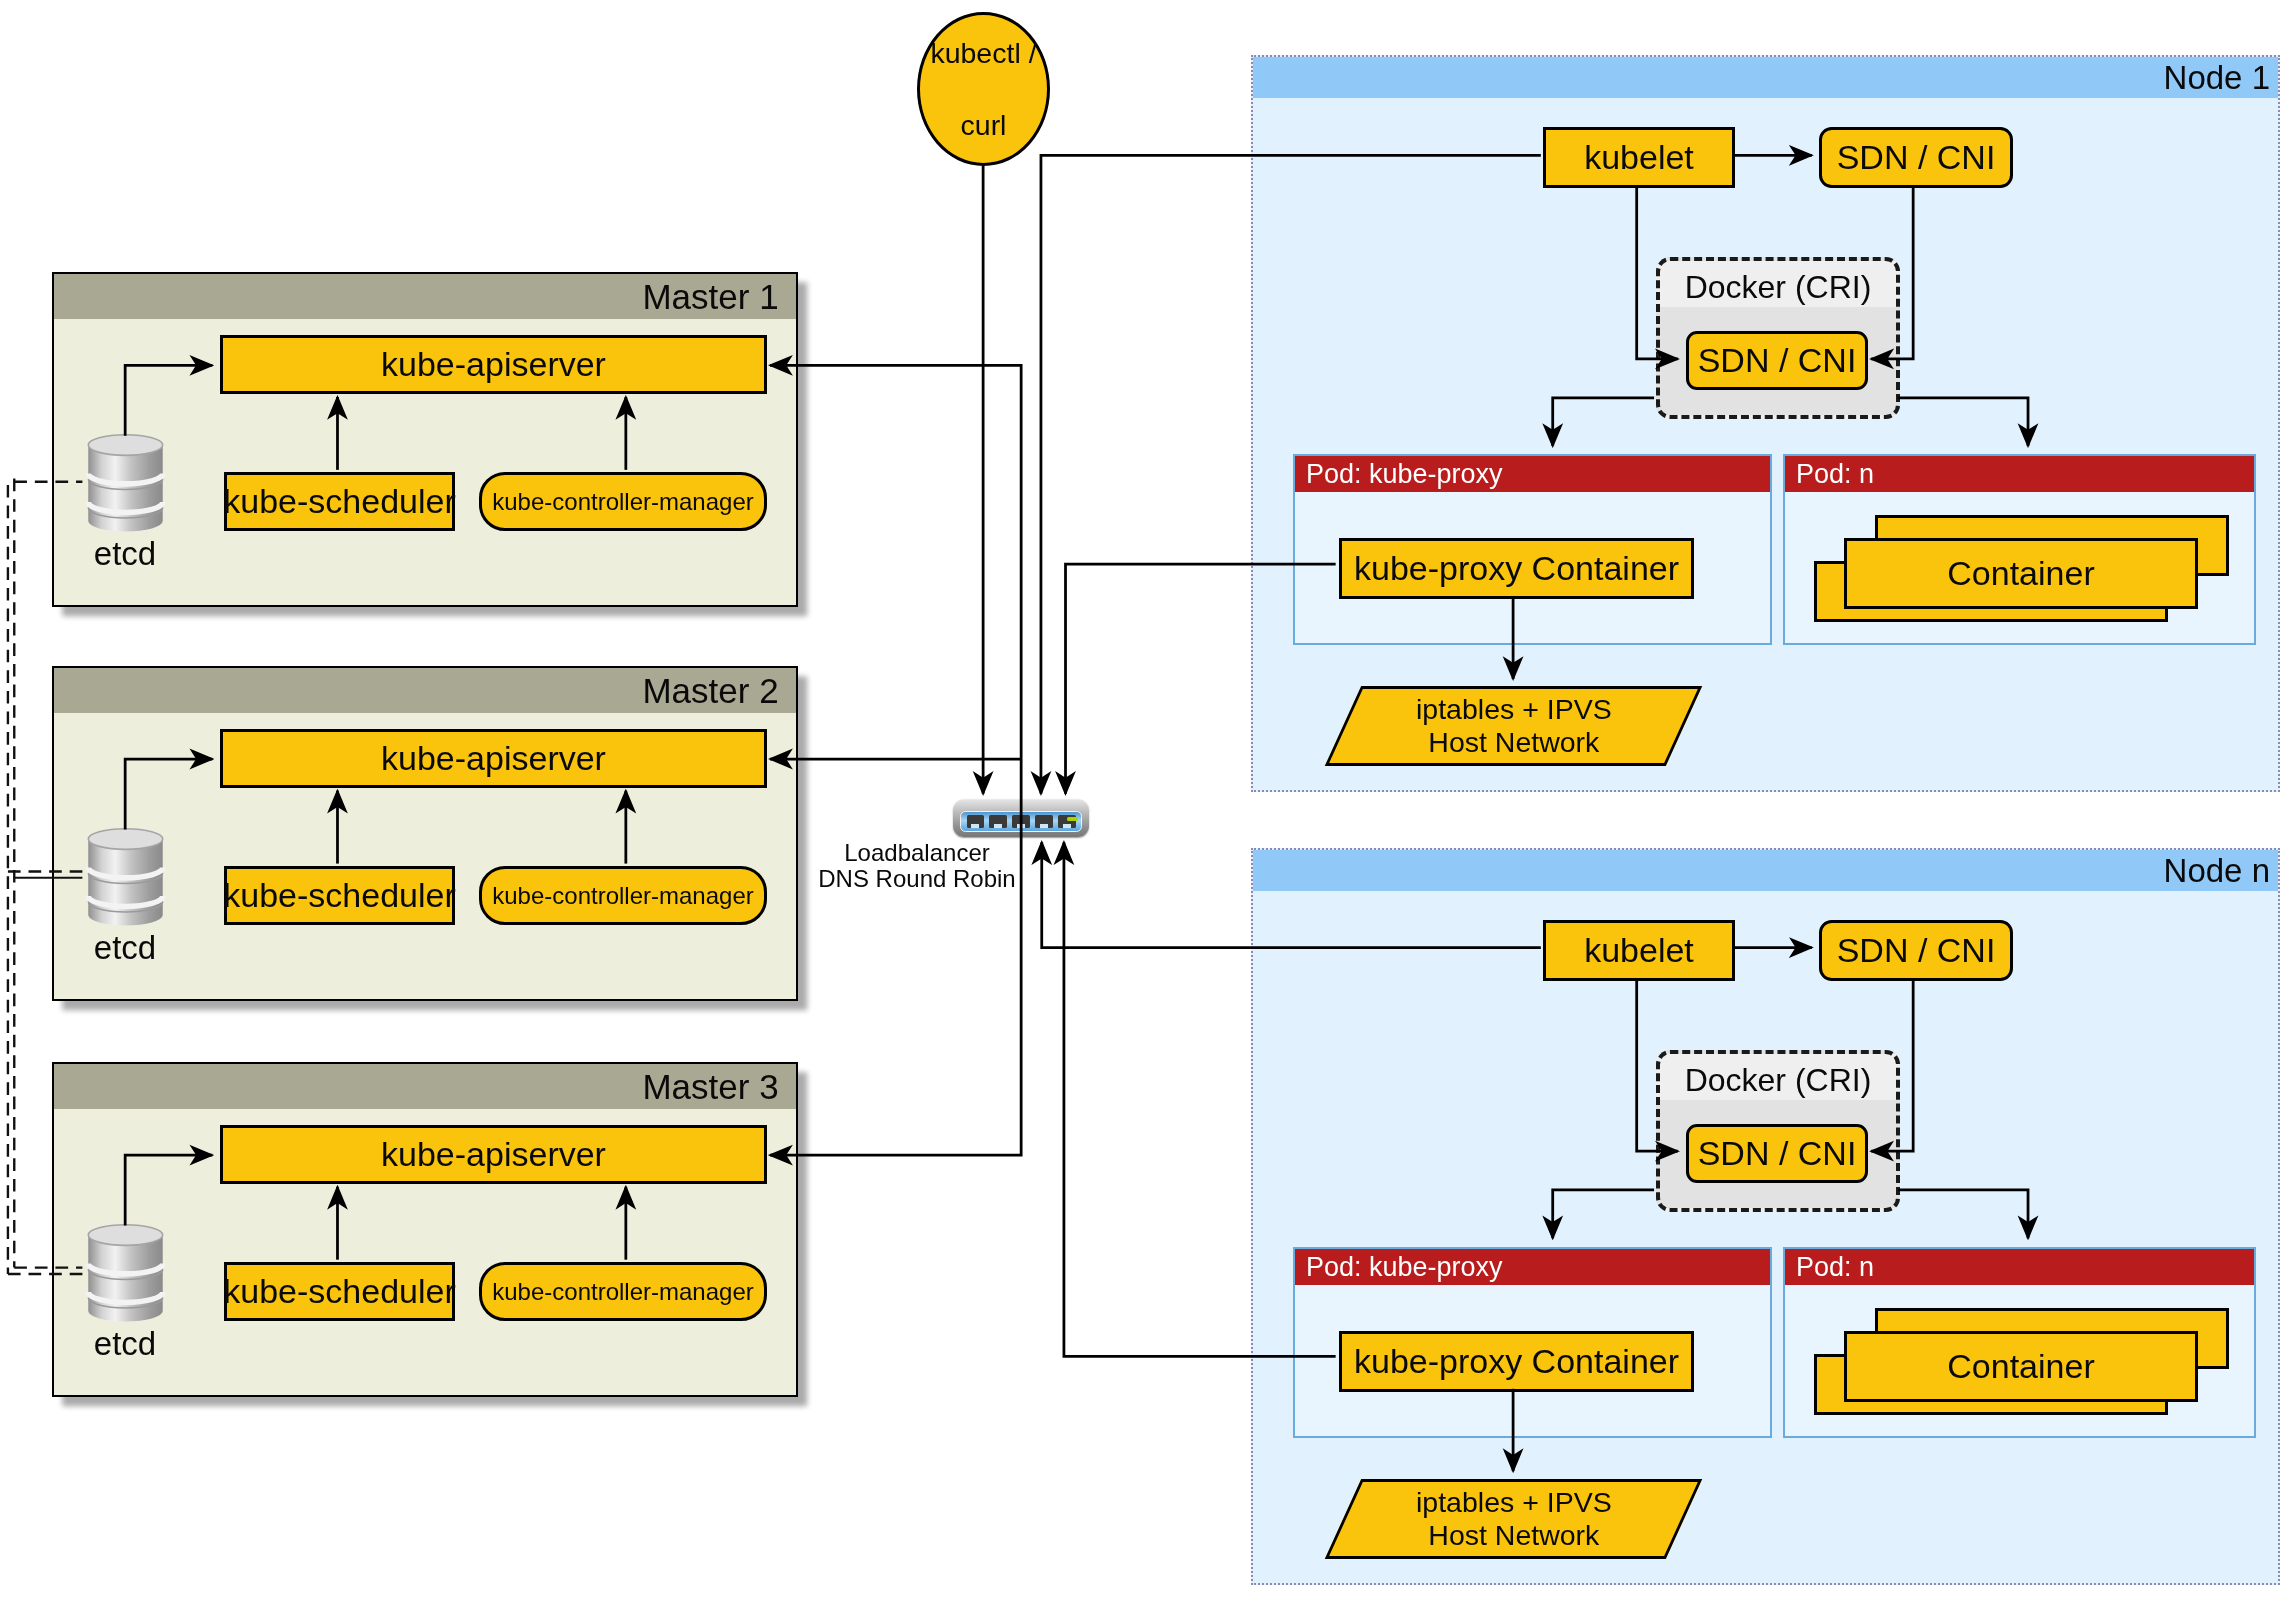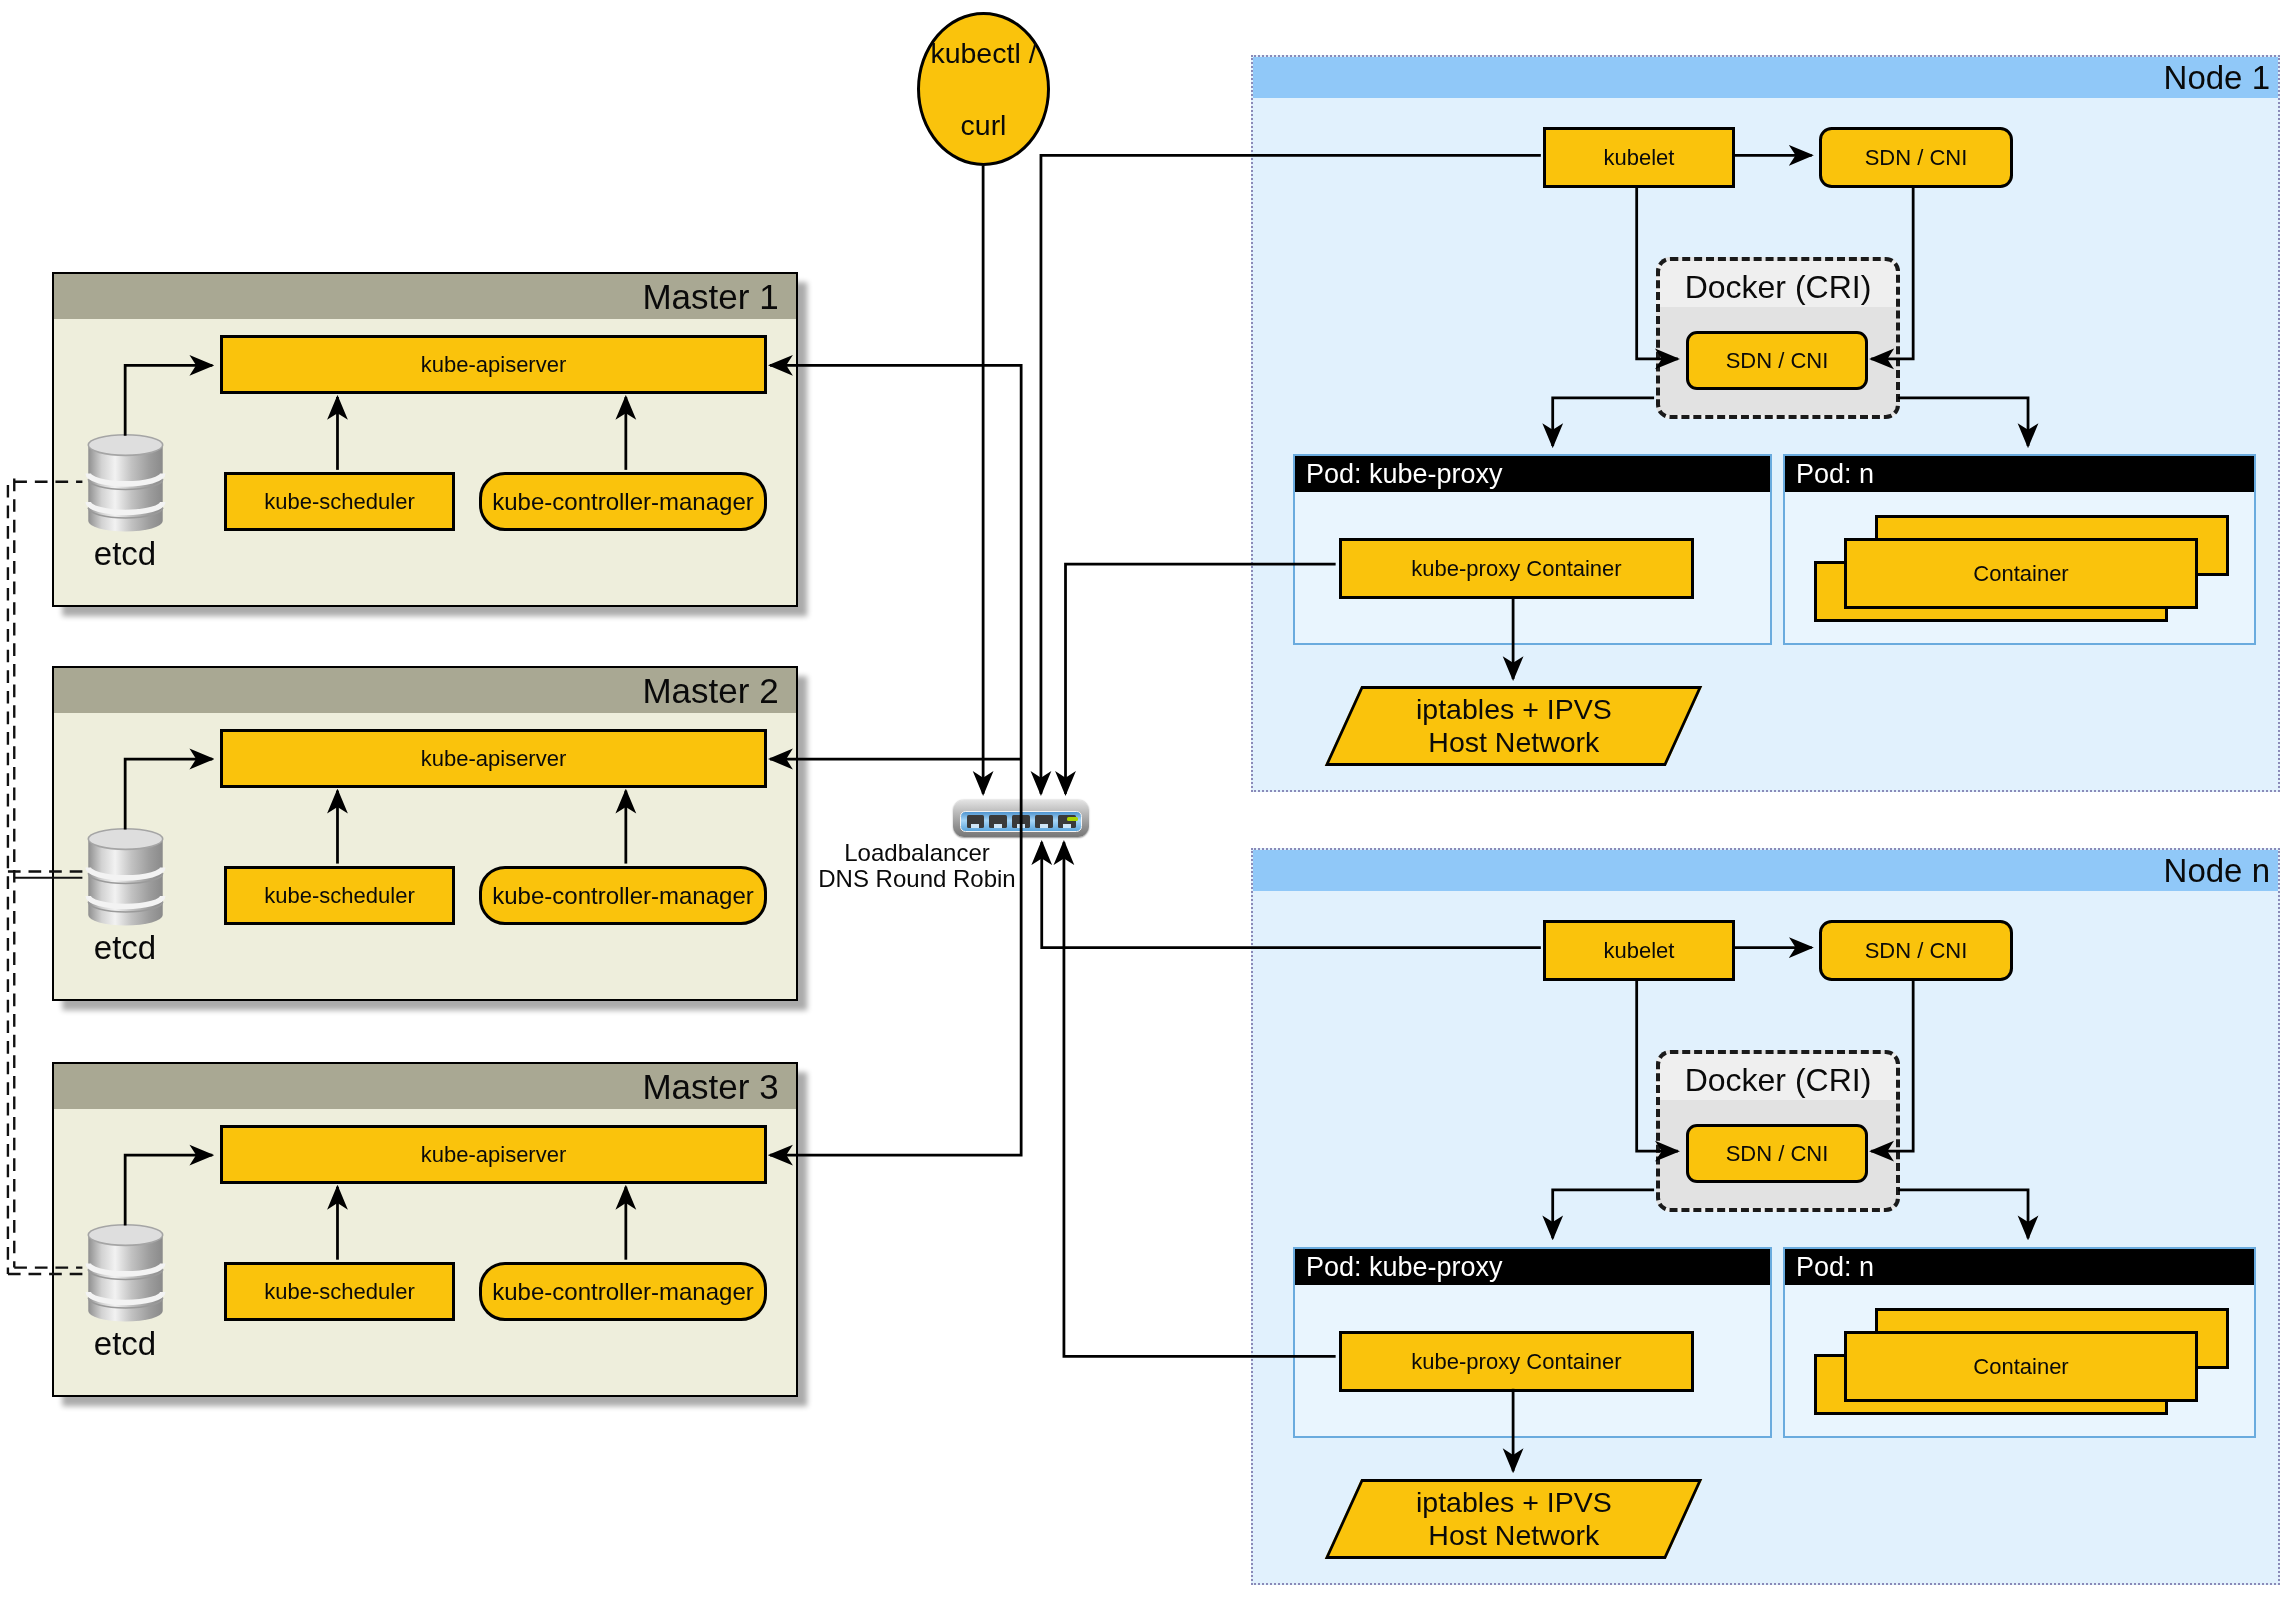--- a/index.html
+++ b/index.html
@@ -15,21 +15,21 @@
 
   
   .master{position:absolute;left:52px;width:746px;height:335px;background:#eeeedc;
           border:2.4px solid #000;box-shadow:10.3px 10.3px 5.5px #ababab;z-index:2;}
   .m1{top:272px;} .m2{top:666px;} .m3{top:1062px;}
   .master-header{position:absolute;left:0;top:0;right:0;height:45px;background:#a9a893;
           display:flex;align-items:center;justify-content:flex-end;padding-right:17.4px;
           font-size:35px;}
   .ybox{position:absolute;background:#fac30c;border:3.2px solid #000;
         display:flex;align-items:center;justify-content:center;
-        font-size:22px;text-align:center;white-space:nowrap;}
+        font-size:34px;text-align:center;white-space:nowrap;}
   .apiserver{left:166px;top:61px;width:547px;height:59px;}
   .scheduler{left:170px;top:198px;width:231px;height:59px;}
   .ctrlmgr{left:425px;top:198px;width:288px;height:59px;font-size:24px;border-radius:26px;}
   .etcd-icon{position:absolute;left:27px;top:160px;width:89px;height:99px;}
   .etcd-label{position:absolute;left:11px;top:261px;width:120px;text-align:center;font-size:33px;}
 
   
   .lb{position:absolute;left:953px;top:800px;width:136px;height:37px;border-radius:11px;
       background:linear-gradient(180deg,#e3e3e3 0%,#b9b9b9 35%,#8d8d8d 75%,#777 100%);
       box-shadow:0 0.8px 1.6px rgba(0,0,0,.4);z-index:4;}
@@ -52,21 +52,21 @@
   .kubelet{left:290px;top:70px;width:192px;height:61px;}
   .sdn-top{left:566px;top:70px;width:194px;height:61px;border-radius:12.7px;}
   .docker{position:absolute;left:403px;top:200px;width:244px;height:162px;border-radius:14.3px;
           border:4px dashed #1a1a1a;
           background:linear-gradient(180deg,#efefef 0 46px,#e2e2e2 46px 100%);
           text-align:center;font-size:32px;padding-top:8px;}
   .sdn-inner{left:433px;top:274px;width:182px;height:59px;border-radius:11px;z-index:2;}
   .pod{position:absolute;top:397px;height:191px;background:#e9f5fe;border:2.4px solid #6aabde;}
   .pod-proxy{left:40px;width:479px;}
   .pod-n{left:530px;width:473px;}
-  .pod-header{position:absolute;left:0;top:0;right:0;height:36px;background:#000000;color:#fff;
+  .pod-header{position:absolute;left:0;top:0;right:0;height:36px;background:#b91c1c;color:#fff;
         display:flex;align-items:center;padding-left:11px;font-size:27px;}
   .proxy-container{left:44px;top:82px;width:355px;height:61px;}
   .stackA{left:90px;top:59px;width:354px;height:61px;}
   .stackC{left:29px;top:105px;width:354px;height:61px;}
   .stackB{left:59px;top:82px;width:354px;height:71px;}
   .para{position:absolute;left:90px;top:629px;width:341px;height:80px;background:#fac30c;
         border:3.2px solid #000;transform:skewX(-24.5deg);
         display:flex;align-items:center;justify-content:center;}
   .para-text{transform:skewX(24.5deg);text-align:center;font-size:28.5px;line-height:33px;}
 

